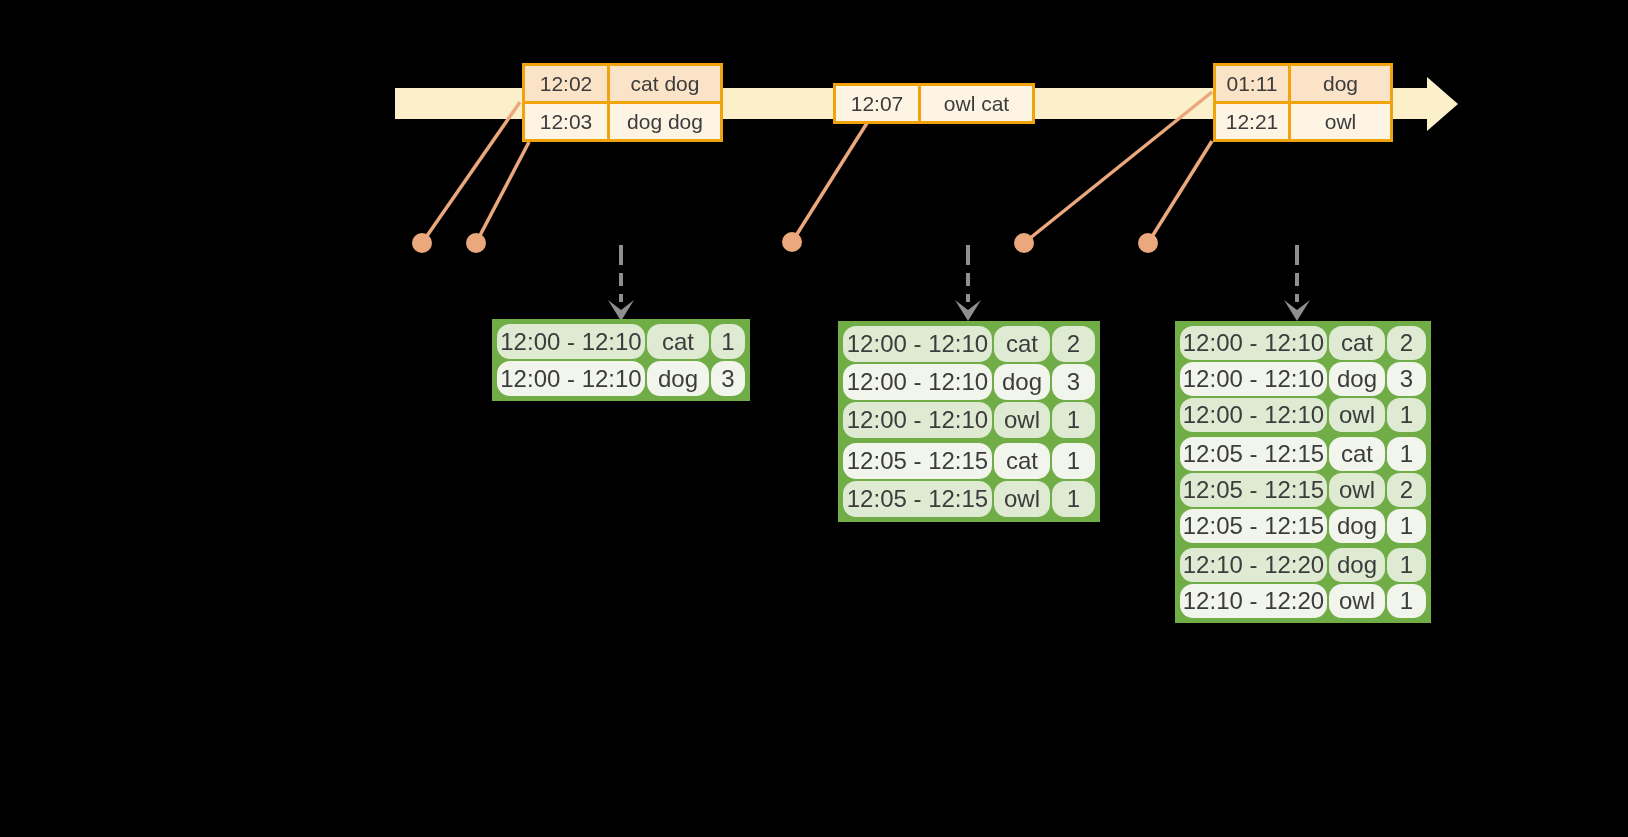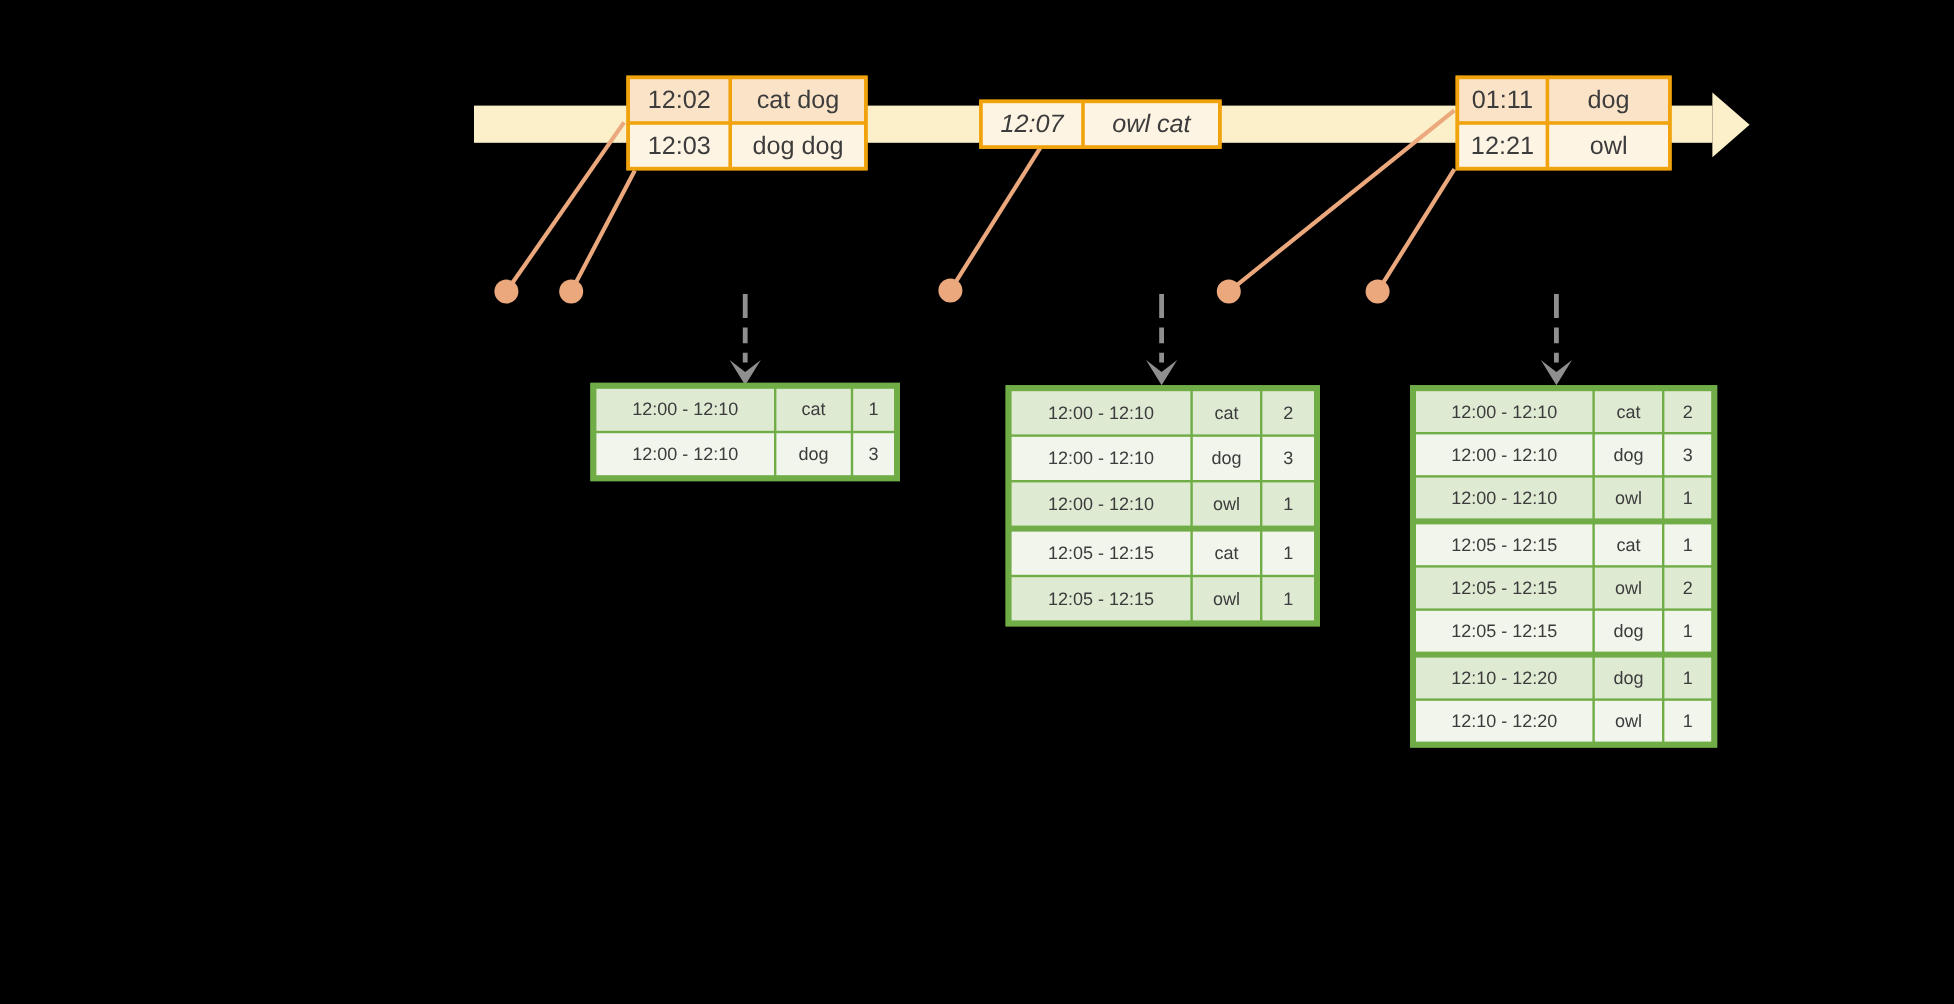--- a/index.html
+++ b/index.html
@@ -36,21 +36,21 @@
 
   
   .g-table{position:absolute;z-index:2;background:var(--green);border:5px solid var(--green);
            display:flex;flex-direction:column;}
   .g-row{display:grid;column-gap:2px;}
   .g-row + .g-row{margin-top:2px;}
   .g-row.gstart{margin-top:5px;}
   .gt-1 .g-row{grid-template-columns:148px 62px 1fr;height:35px;}
   .gt-2 .g-row{grid-template-columns:149px 56px 1fr;height:36px;}
   .gt-3 .g-row{grid-template-columns:147px 56px 1fr;height:34px;}
-  .g-cell{display:flex;align-items:center;justify-content:center;font-size:15px;}
+  .g-cell{display:flex;align-items:center;justify-content:center;font-size:24px;border-radius:13px;}
   .g-row.dark  > .g-cell{background:var(--gdark);}
   .g-row.light > .g-cell{background:var(--glight);}
 </style>
 </head>
 <body>
 
 <div class="canvas">
 
   <div class="timeline-bar"></div>
   <div class="timeline-head"></div>
@@ -79,21 +79,21 @@
     <div class="in-row r-peach">
       <div class="in-cell">12:02</div>
       <div class="in-cell">cat dog</div>
     </div>
     <div class="in-row r-cream">
       <div class="in-cell">12:03</div>
       <div class="in-cell">dog dog</div>
     </div>
   </div>
 
-  <div class="in-table it-b" style="left:816px;top:83px;width:196px;font-style:italic;">
+  <div class="in-table it-b" style="left:833px;top:83px;width:196px;">
     <div class="in-row r-cream">
       <div class="in-cell">12:07</div>
       <div class="in-cell">owl cat</div>
     </div>
   </div>
 
   <div class="in-table it-c" style="left:1213px;top:63px;width:174px;">
     <div class="in-row r-peach">
       <div class="in-cell">01:11</div>
       <div class="in-cell">dog</div>

